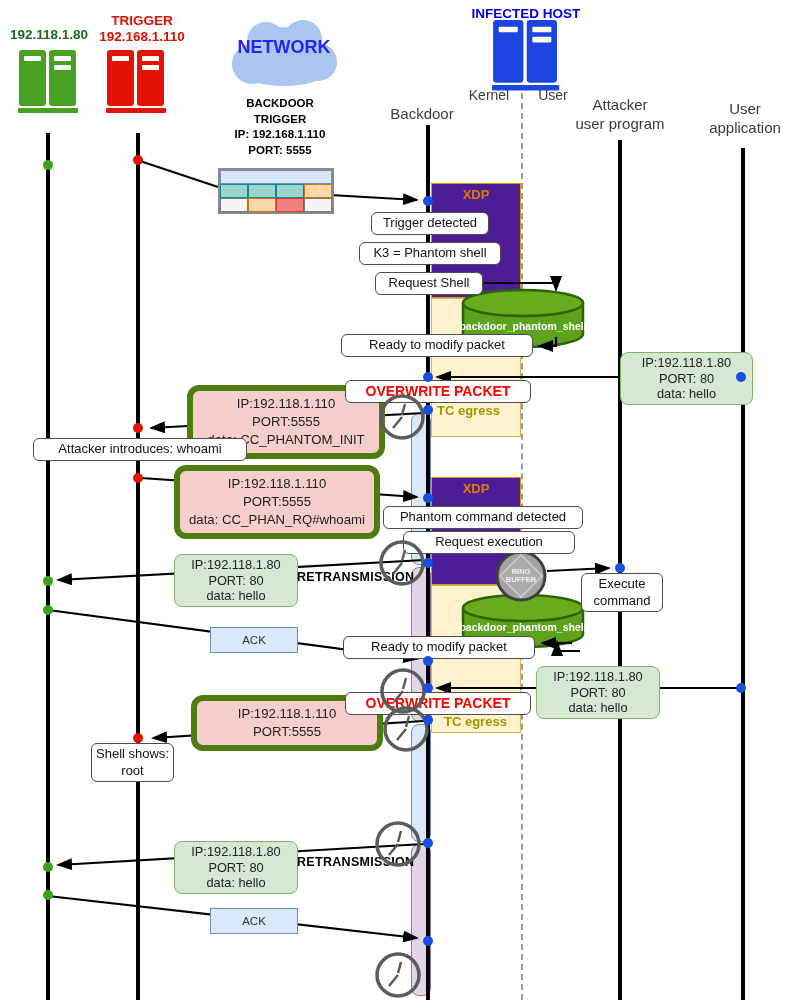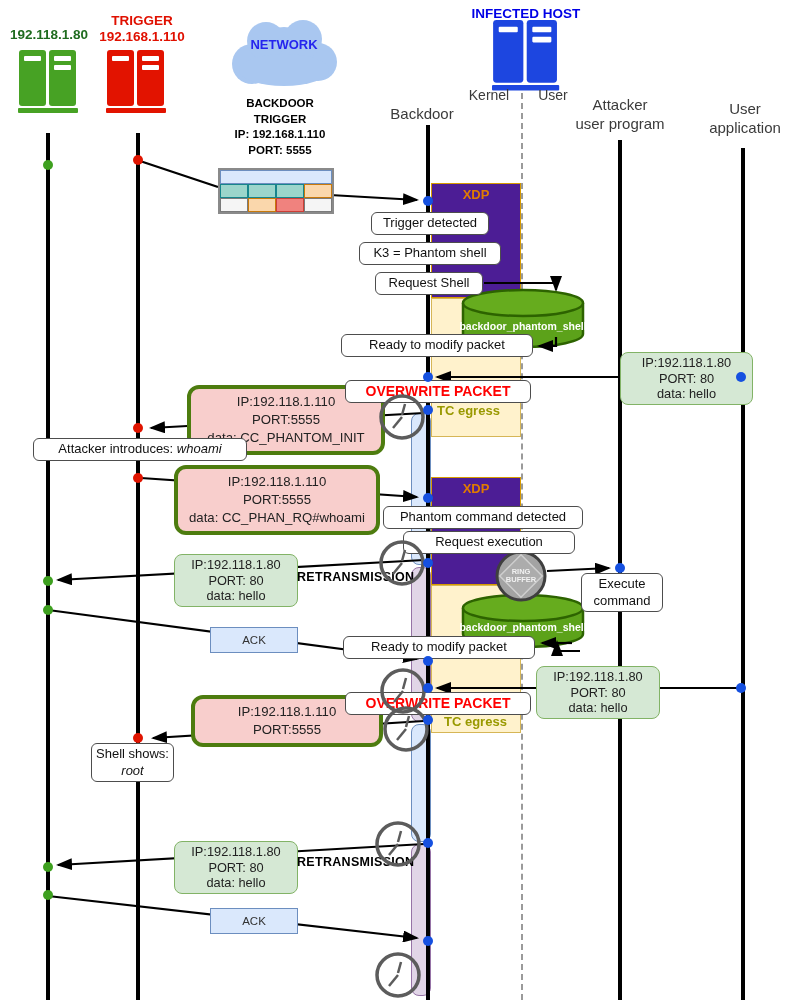--- a/index.html
+++ b/index.html
@@ -20,21 +20,21 @@
   .divider{position:absolute;width:0;border-left:2px dashed #9a9a9a;z-index:8;}
   
   svg.layer{position:absolute;left:0;top:0;z-index:10;pointer-events:none;}
   svg.top{z-index:20;}
   
   .hdr{position:absolute;color:#3b3b3b;font-size:15px;text-align:center;z-index:12;line-height:19px;}
   .chdr{position:absolute;font-weight:bold;text-align:center;z-index:12;}
   .green-t{color:#1E6B1E;font-size:13.5px;}
   .red-t{color:#E01000;font-size:13.5px;}
   .blue-t{color:#0000E6;font-size:13.5px;}
-  .net-t{color:#2525EE;font-size:13px;}
+  .net-t{color:#2525EE;font-size:18px;}
   
   .server{position:absolute;width:62px;height:64px;z-index:12;}
   .tower{position:absolute;top:0;width:27px;height:56px;border-radius:3px;}
   .t1{left:1px;}.t2{left:31px;}
   .slot{position:absolute;left:5px;top:6px;width:17px;height:5px;background:#fff;border-radius:1px;}
   .slot.s2{top:15px;}
   .sbase{position:absolute;left:0;top:58px;width:60px;height:5px;border-radius:1px;}
   .srv-green .tower,.srv-green .sbase{background:#47A224;}
   .srv-red .tower,.srv-red .sbase{background:#E21300;}
   .srv-blue .tower,.srv-blue .sbase{background:#1D46E0;}
@@ -49,26 +49,26 @@
   .pc{flex:1;border:1px solid #7a7a7a;box-sizing:border-box;background:#F5F5F5;}
   .pc.cblue{background:#DAE8FC;border-color:#6C8EBF;}
   .pc.cteal{background:#9BD5CB;border-color:#17858C;}
   .pc.corange{background:#FAD7AC;border-color:#C8790A;}
   .pc.cred{background:#F0827E;border-color:#CC3E36;}
   
   .lbl{position:absolute;background:#fff;border:1.6px solid #4d4d4d;border-radius:6px;
        font-size:13px;color:#111;text-align:center;padding:2px 4px;line-height:16.5px;
        box-sizing:border-box;z-index:16;white-space:nowrap;}
   .lbl.red{color:#FF0000;font-weight:bold;font-size:14px;}
-  .lbl .it{font-style:italic;}
+  .lbl .it{}
   
   .pbox{position:absolute;border-radius:8px;font-size:12.8px;color:#222;text-align:center;
         line-height:15.5px;padding:2px 3px;box-sizing:border-box;z-index:14;white-space:nowrap;}
   .pbox.green{background:#D5E8D4;border:1px solid #82B366;}
-  .pbox.pink{background:#F8CECC;border:4px solid #4d7c0f;border-radius:12px;font-size:13.2px;line-height:18px;padding:4px 5px;}
+  .pbox.pink{background:#F8CECC;border:6px solid #4d7c0f;border-radius:12px;font-size:13.2px;line-height:18px;padding:4px 5px;}
   .ackbox{position:absolute;background:#DAE8FC;border:1px solid #6C8EBF;font-size:11.5px;color:#333;
           display:flex;align-items:center;justify-content:center;box-sizing:border-box;z-index:14;}
   .retrans{position:absolute;font-weight:bold;font-size:12.5px;letter-spacing:.3px;color:#000;z-index:16;white-space:nowrap;}
 </style>
 </head>
 <body>
 
 <div id="canvas">
 
   <div class="zone xdp" style="left:431px;top:183px;width:90px;height:115px">

